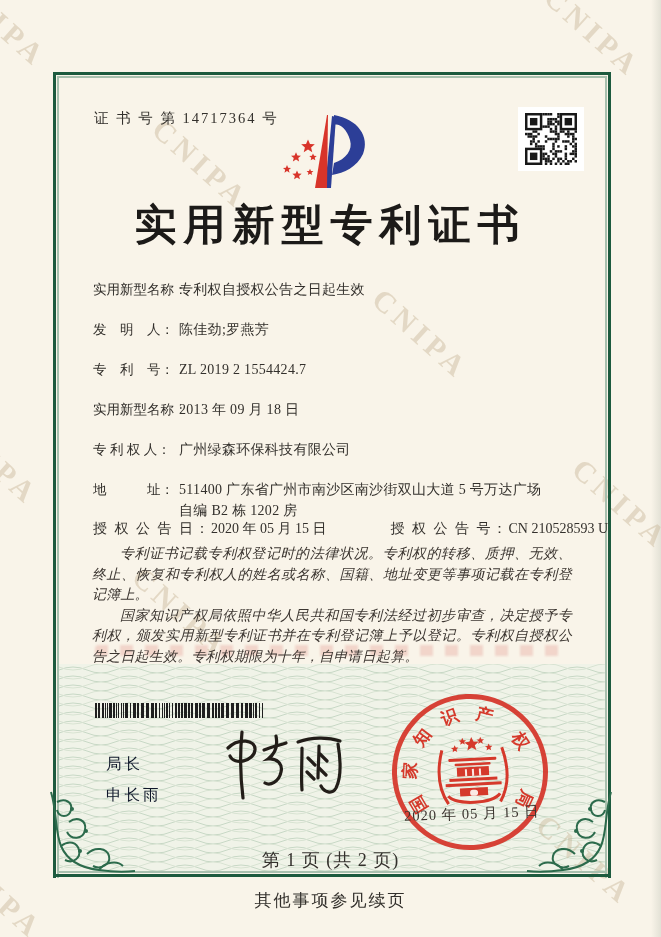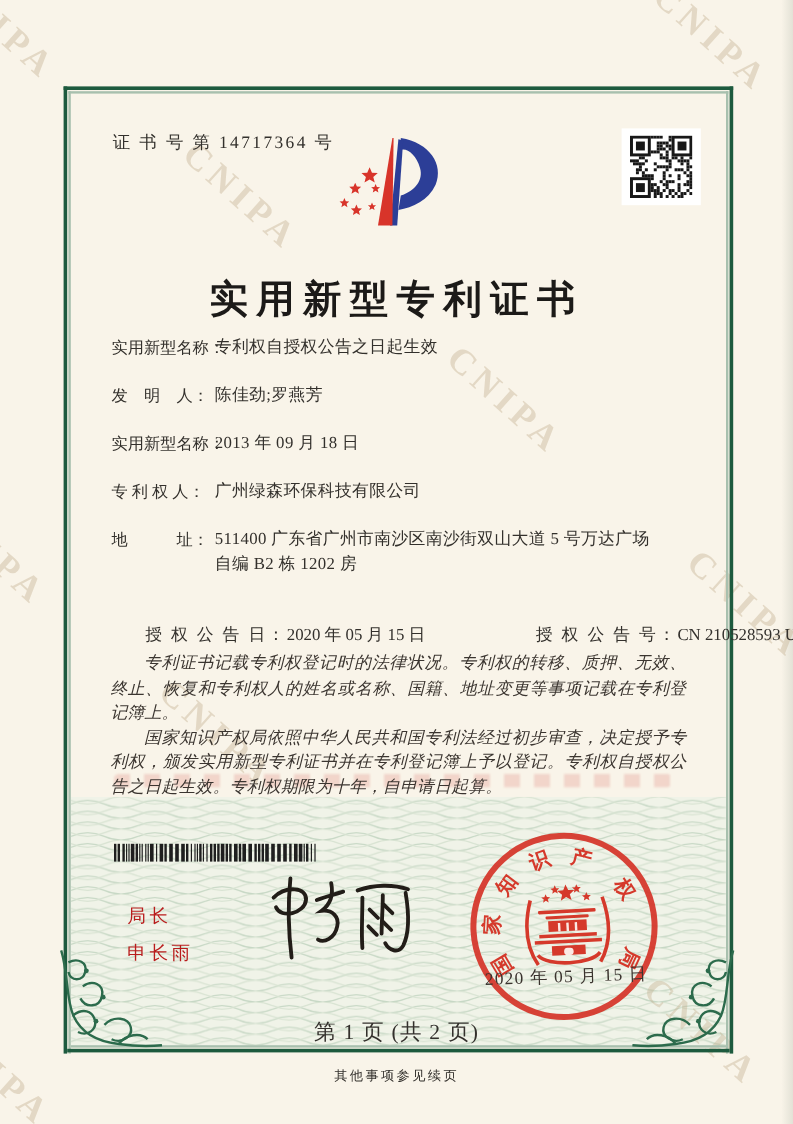--- a/index.html
+++ b/index.html
@@ -31,53 +31,53 @@
   .corner{position:absolute;z-index:3;}
   .corner.left{left:45px;top:788px;}
   .corner.right{left:525px;top:788px;transform:scaleX(-1);}
 
   .cert-no{position:absolute;left:94px;top:109px;font-size:14.5px;letter-spacing:2px;color:#33302c;z-index:4;}
   .logo{position:absolute;left:280px;top:110px;z-index:4;}
   .qrbox{position:absolute;left:518px;top:107px;width:66px;height:64px;background:#ffffff;z-index:4;}
   .qrbox svg{position:absolute;left:7px;top:6px;}
 
   .title{position:absolute;left:0;top:197px;width:661px;text-align:center;
-         font-size:32px;font-weight:700;letter-spacing:7px;color:#1c1a18;z-index:4;margin-top:31px;}
+         font-size:42px;font-weight:700;letter-spacing:7px;color:#1c1a18;z-index:4;}
 
   .fields{position:absolute;left:93px;top:279px;width:485px;z-index:4;}
   .frow{margin-bottom:19px;font-size:14px;line-height:21px;white-space:nowrap;}
   .frow.multi{margin-bottom:0;}
   .flabel{display:inline-block;width:86px;font-size:13.5px;vertical-align:top;color:#33302c;}
   .fvalue{display:inline-block;vertical-align:top;white-space:pre-line;letter-spacing:.3px;color:#33302c;}
 
   .grant-row{position:absolute;left:93px;top:520px;font-size:14px;z-index:4;color:#33302c;white-space:nowrap;}
   .grant-row .pair2{margin-left:64px;text-align:center;}
-  .glabel{letter-spacing:2px;margin-left:28px;}
+  .glabel{letter-spacing:2px;}
 
   .paras{position:absolute;left:92px;top:544px;width:480px;z-index:4;}
   .paras p{margin:0;font-size:14px;line-height:20.5px;text-align:justify;text-indent:2em;
            font-style:italic;color:#3b3530;letter-spacing:.2px;}
 
   .barcode{position:absolute;left:95px;top:703px;z-index:4;}
 
   .sign-block{position:absolute;left:106px;top:748px;font-size:15.5px;line-height:31px;
-              letter-spacing:3px;color:#b91c1c;z-index:4;}
+              letter-spacing:3px;color:#0f172a;z-index:4;}
   .signature{position:absolute;left:220px;top:724px;z-index:4;}
 
   .seal{position:absolute;left:392px;top:694px;width:156px;height:156px;box-sizing:border-box;
         border:5px solid rgba(213,51,39,.92);border-radius:50%;z-index:5;transform:rotate(-3deg);}
   .seal .emblem{position:absolute;left:38px;top:32px;}
   .seal-char{position:absolute;left:50%;top:50%;font-size:17px;font-weight:700;color:#d5392b;
              width:18px;margin-left:-9px;margin-top:-10px;text-align:center;}
   .seal-date{position:absolute;left:404px;top:804px;width:160px;font-size:14.5px;color:#3a332e;
              letter-spacing:1px;z-index:6;transform:rotate(-2deg);}
 
   .page-info{position:absolute;left:0;top:848px;width:661px;text-align:center;font-size:18px;
              letter-spacing:1px;color:#33302c;z-index:4;}
-  .continuation{position:absolute;left:0;top:889px;width:661px;text-align:center;font-size:11px;
+  .continuation{position:absolute;left:0;top:889px;width:661px;text-align:center;font-size:17px;
              letter-spacing:2px;color:#33302c;z-index:4;}
 </style>
 </head>
 <body>
 
 <div class="page">
 
   <svg class="band" width="546" height="208">
     <defs>
       <pattern id="wav1" width="56" height="9" patternUnits="userSpaceOnUse">
@@ -299,20 +299,21 @@
         <rect x="2.4761904761904763" y="37.142857142857146" width="12.380952380952381" height="12.380952380952381" fill="#ffffff"></rect>
         <rect x="4.9523809523809526" y="39.61904761904762" width="7.428571428571429" height="7.428571428571429" fill="#181818"></rect>
       </svg>
   </div>
 
   <div class="title">实用新型专利证书</div>
 
   <div class="fields" id="fields">
       <div class="frow"><span class="flabel">实用新型名称：</span><span class="fvalue">专利权自授权公告之日起生效</span></div>
       <div class="frow"><span class="flabel">发　明　人：</span><span class="fvalue">陈佳劲;罗燕芳</span></div>
+      <div class="frow"><span class="flabel">专　利　号：</span><span class="fvalue">ZL 2019 2 1554424.7</span></div>
       <div class="frow"><span class="flabel">实用新型名称：</span><span class="fvalue">2013 年 09 月 18 日</span></div>
       <div class="frow"><span class="flabel">专 利 权 人：</span><span class="fvalue">广州绿森环保科技有限公司</span></div>
       <div class="frow multi"><span class="flabel">地　　　址：</span><span class="fvalue">511400 广东省广州市南沙区南沙街双山大道 5 号万达广场
 自编 B2 栋 1202 房</span></div>
     </div>
 
   <div class="grant-row">
     <span class="pair1"><span class="glabel">授 权 公 告 日：</span><span>2020 年 05 月 15 日</span></span><span class="pair2"><span class="glabel">授 权 公 告 号：</span><span>CN 210528593 U</span></span>
   </div>
 

